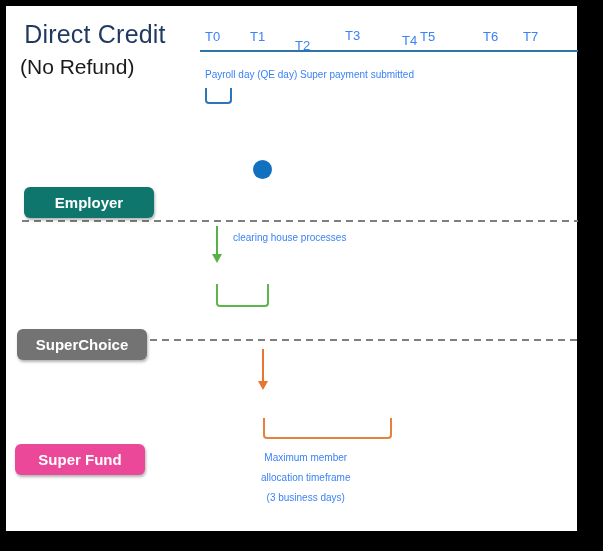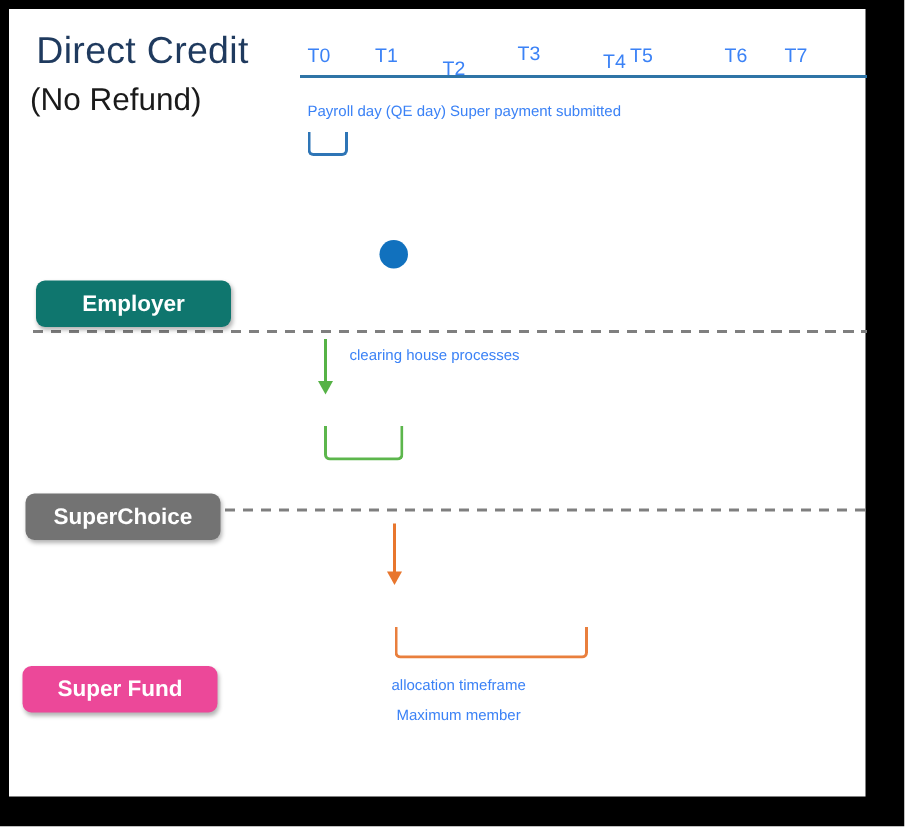--- a/index.html
+++ b/index.html
@@ -74,16 +74,17 @@
   <div class="abs lane lane-superchoice">SuperChoice</div>
   <div class="abs dashed dash2"></div>
 
   <div class="abs arrow-line o-line"></div>
   <div class="abs arrow-head o-head"></div>
   <div class="abs bracket bracket-orange"></div>
 
   <div class="abs lane lane-superfund">Super Fund</div>
 
   <div class="abs body-text" style="left:261px;top:448px">
+    <div>Maximum member</div>
     <div>allocation timeframe</div>
-    <div>Maximum member</div>
+    <div>(3 business days)</div>
   </div>
 </div>
 
 </body></html>

